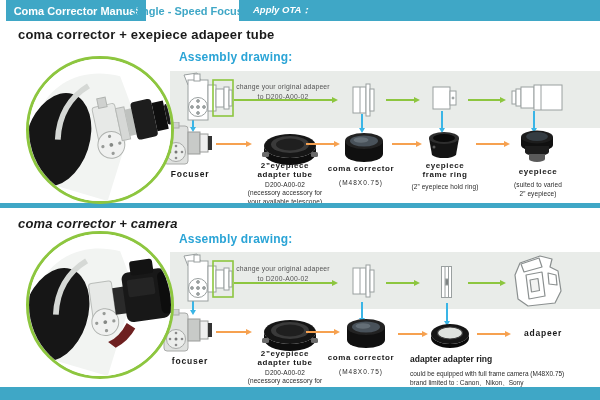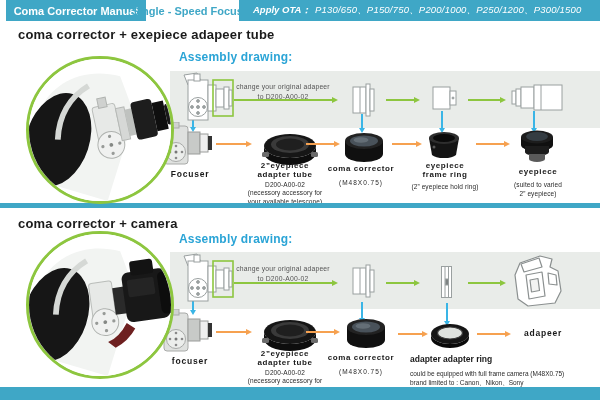--- a/index.html
+++ b/index.html
@@ -45,21 +45,20 @@
   svg{display:block;}
 </style>
 </head>
 <body>
 
 <div class="abs header">
   <div class="hseg hseg1">Coma Corrector Manual</div>
   <div class="hseg hseg2">Single - Speed Focuser</div>
   <div class="hseg hseg3">
     <span>Apply OTA：</span>
-    <span class="models">P130/650、P150/750、P200/1000、P250/1200、P300/1500</span>
   </div>
 </div>
 
 <div class="abs sec-title" style="left:18px;top:27px;">coma corrector + exepiece adapeer tube</div>
 <div class="abs assembly" style="left:179px;top:50px;">Assembly drawing:</div>
 <div class="abs band" style="top:71px;"></div>
 
 <div class="abs circle" style="left:26px;top:56px;">
   <svg viewBox="0 0 148 148">
     <rect width="148" height="148" fill="#ffffff"></rect>
@@ -214,21 +213,21 @@
   <div class="ps" style="margin-top:3px;">(2” eyepiece hold ring)</div>
 </div>
 <div class="abs part-label" style="left:503px;top:167px;width:70px;">
   <div class="pt">eyepiece</div>
   <div class="ps" style="margin-top:5px;">(suited to varied</div>
   <div class="ps">2” eyepiece)</div>
 </div>
 
 <div class="abs divider" style="top:203px;height:5px;"></div>
 
-<div class="abs sec-title" style="left:18px;top:216px;">coma corrector + camera</div>
+<div class="abs sec-title" style="left:18px;top:216px;font-style:italic;">coma corrector + camera</div>
 <div class="abs assembly" style="left:179px;top:232px;">Assembly drawing:</div>
 <div class="abs band" style="top:252px;"></div>
 
 <div class="abs circle" style="left:26px;top:231px;">
   <svg viewBox="0 0 148 148">
     <rect width="148" height="148" fill="#ffffff"></rect>
     <path d="M 95,18 C 58,8 24,24 11,54 C 1,80 6,112 28,132 L 82,148 L 110,58 Z" fill="#f2f4f2"></path>
     <ellipse cx="28" cy="84" rx="33" ry="50" fill="#161616" transform="rotate(18 28 84)"></ellipse>
     <path d="M 60,28 C 40,40 29,60 28,84" stroke="#d5d8d5" fill="none" stroke-width="6"></path>
     <g transform="rotate(-8 92 80)">

